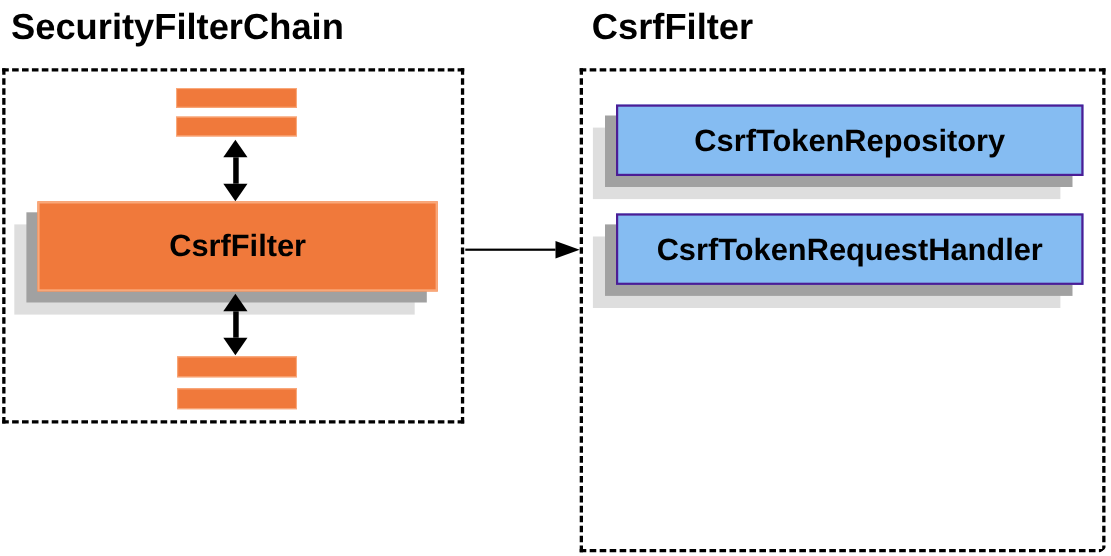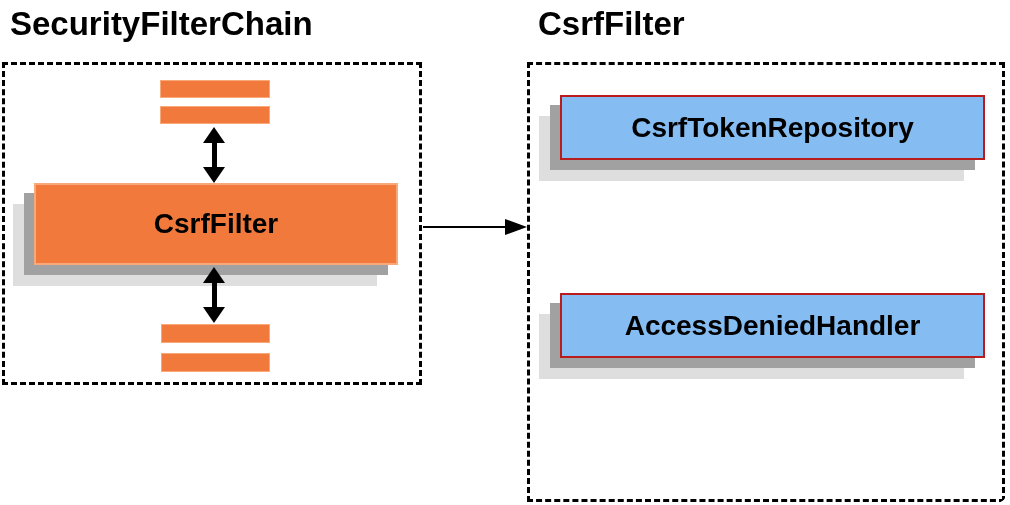--- a/index.html
+++ b/index.html
@@ -39,21 +39,21 @@
     display: flex;
     align-items: center;
     justify-content: center;
     font-size: 28px;
     font-weight: bold;
     color: #000000;
   }
 
   .blue-box {
     background: #85BCF2;
-    border: 2px solid #b91c1c;
+    border: 2px solid #4c1d95;
     box-shadow: -10px 10px 0 0 #A1A1A1, -21px 21px 0 0 #DEDEDE;
     display: flex;
     align-items: center;
     justify-content: center;
     font-size: 28px;
     font-weight: bold;
     color: #000000;
   }
 
   
@@ -135,19 +135,19 @@
 
   <div class="abs harrow" style="left:423px; top:219px; width:104px; height:16px;">
     <div class="hshaft"></div>
     <div class="head-right"></div>
   </div>
 
   <div class="abs blue-box" style="left:560px; top:95px; width:425px; height:65px;">
     <span>CsrfTokenRepository</span>
   </div>
 
+  <div class="abs blue-box" style="left:560px; top:194px; width:425px; height:65px;">
+    <span>CsrfTokenRequestHandler</span>
+  </div>
 
-  <div class="abs blue-box" style="left:560px; top:293px; width:425px; height:65px;">
-    <span>AccessDeniedHandler</span>
-  </div>
 
 
 </div>
 
 </body></html>

